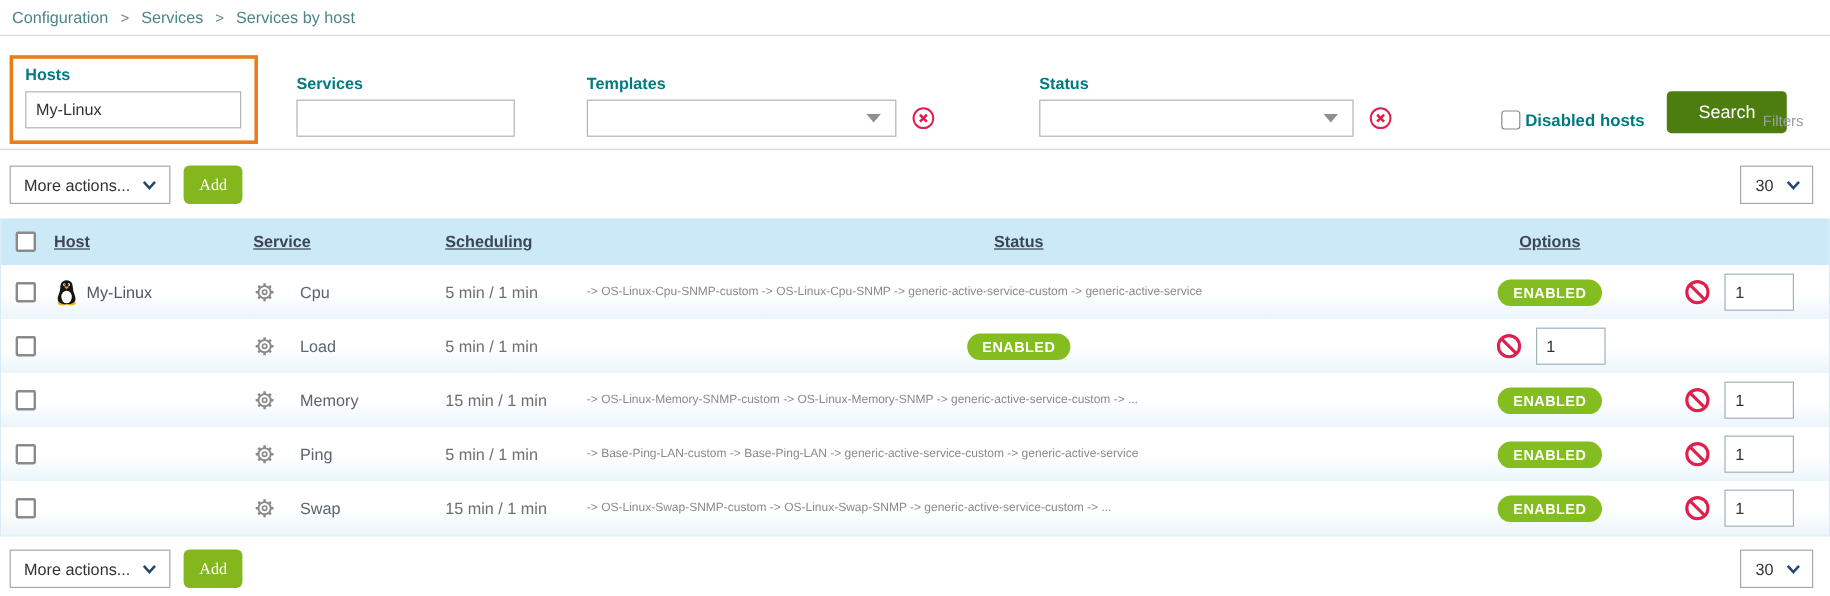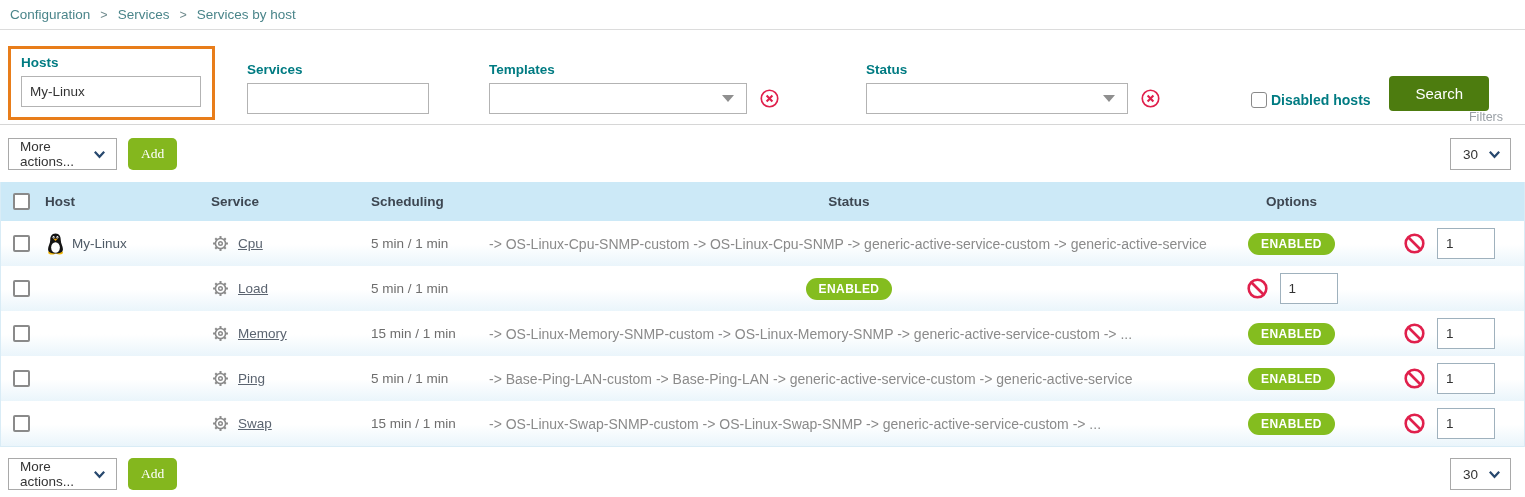--- a/index.html
+++ b/index.html
@@ -32,47 +32,47 @@
   .combo { width:258px; height:31px; border:1px solid #b3b3b3; background:#fff; display:flex;
     align-items:center; justify-content:flex-end; padding-right:12px; cursor:pointer; }
   .combo .tri { width:0; height:0; border-left:6px solid transparent; border-right:6px solid transparent;
     border-top:7px solid #8f8f8f; }
   .clear-btn { margin-left:12px; display:inline-flex; cursor:pointer; }
   .g-disabled { flex-direction:row; align-items:center; margin-left:90px; margin-top:34px; gap:4px; }
   .g-disabled input { width:16px; height:16px; accent-color:#fff; }
   .dis-label { color:#007b82; font-weight:bold; font-size:14px; }
   .search-btn { margin-left:auto; margin-right:36px; margin-top:21px; background:#4d7c0f; color:#fff;
     border:none; border-radius:4px; font-size:15px; padding:9px 26px; cursor:pointer; font-family:inherit; }
-  .filters-tag { position:absolute; right:22px; bottom:0; color:#9aa0a6; font-size:12.5px; }
+  .filters-tag { position:absolute; right:22px; bottom:16px; color:#9aa0a6; font-size:12.5px; }
 
   
   .toolbar { display:flex; align-items:center; padding:13px 8px 12px 8px; }
-  .fake-select { width:109px; height:32px; border:1px solid #a9a9a9; background:#fff; display:flex;
+  .fake-select { width:134px; height:32px; border:1px solid #a9a9a9; background:#fff; display:flex;
     align-items:center; justify-content:space-between; padding:0 9px 0 11px; cursor:pointer;
     color:#333; font-size:13.5px; }
   .add-btn { margin-left:11px; background:#84b71e; color:#fff; border:none; border-radius:5px;
     font-size:13.5px; padding:8px 13px; cursor:pointer; font-family:Liberation Serif, serif; }
   .pagesize { margin-left:auto; margin-right:6px; width:61px; height:32px; border:1px solid #a9a9a9;
     display:flex; align-items:center; justify-content:space-between; padding:0 8px 0 12px;
     background:#fff; cursor:pointer; color:#333; }
 
   
   .svc-table { border:1px solid #d9ecf6; border-top:none; }
   .t-row { display:grid; grid-template-columns:44px 148px 178px 118px 1fr 165px 150px;
     align-items:center; }
-  .t-head { background:#cce9f7; height:39px; color:#3d4752; font-weight:bold; }
+  .t-head { background:#cce9f7; height:39px; color:#3d4752; font-weight:bold;text-decoration:underline; }
   .t-head .c-center { text-align:center; }
   .data-row { height:45px; background:linear-gradient(to bottom,#ffffff 52%,#eaf5fb 100%); }
   .cell-check { display:flex; justify-content:flex-start; padding-left:12px; }
   .cbx { appearance:none; -webkit-appearance:none; width:17px; height:17px; border:2px solid #8a8a8a;
     background:#fff; border-radius:2px; cursor:pointer; }
   .cell-host { display:flex; align-items:center; gap:6px; color:#4e5a66; }
-  .cell-service { display:flex; align-items:center; gap:8px; padding-left:18px; color:#5b6470;text-decoration:underline; }
+  .cell-service { display:flex; align-items:center; gap:20px; padding-left:18px; color:#5b6470; }
   .cell-sched { color:#6e6e6e; }
-  .cell-template { color:#8a8a8a; font-size:14px; white-space:nowrap; overflow:hidden; }
+  .cell-template { color:#8a8a8a; font-size:10px; white-space:nowrap; overflow:hidden; }
   .cell-status { display:flex; justify-content:center; }
   .badge { background:#84bd1f; color:#fff; font-weight:bold; font-size:12px; letter-spacing:.4px;
     padding:4px 13px; border-radius:12px; }
   .cell-options { display:flex; align-items:center; justify-content:center; gap:11px; }
   .opt-input { width:58px; height:31px; border:1px solid #9fb1bd; padding:0 8px; font-size:13.5px;
     color:#333; font-family:inherit; }
   .icon { display:inline-flex; }
 </style>
 </head>
 <body>

